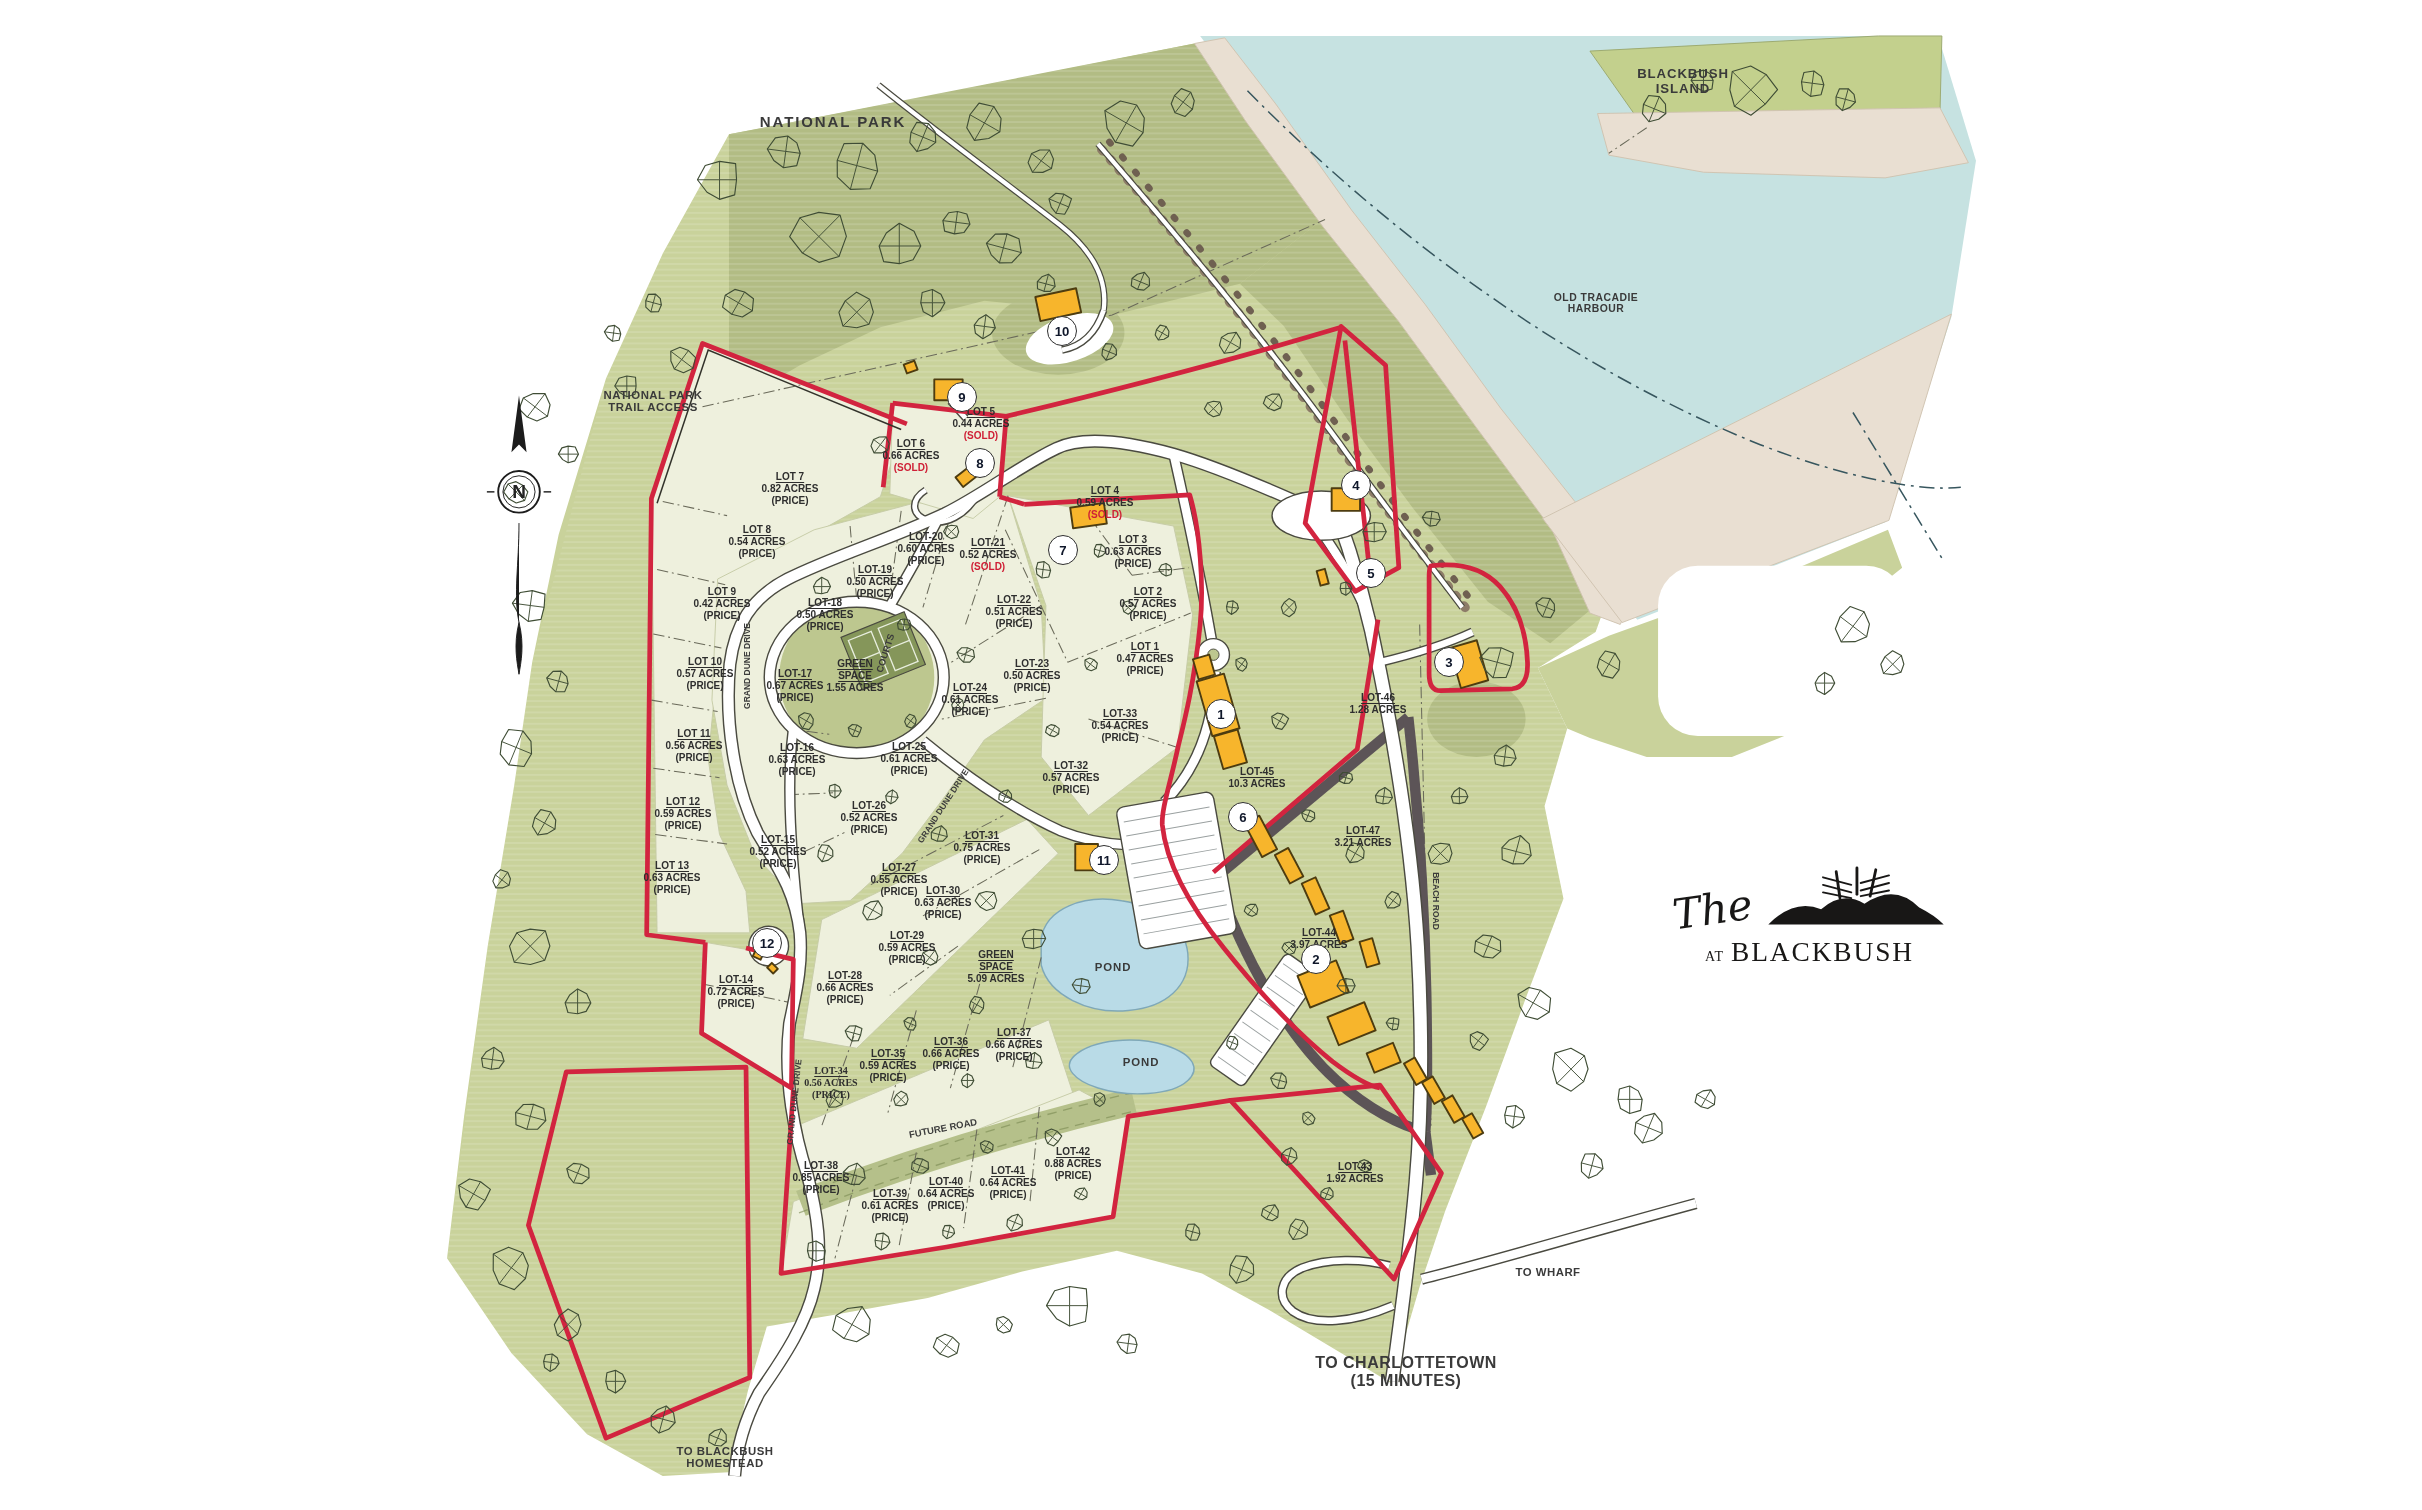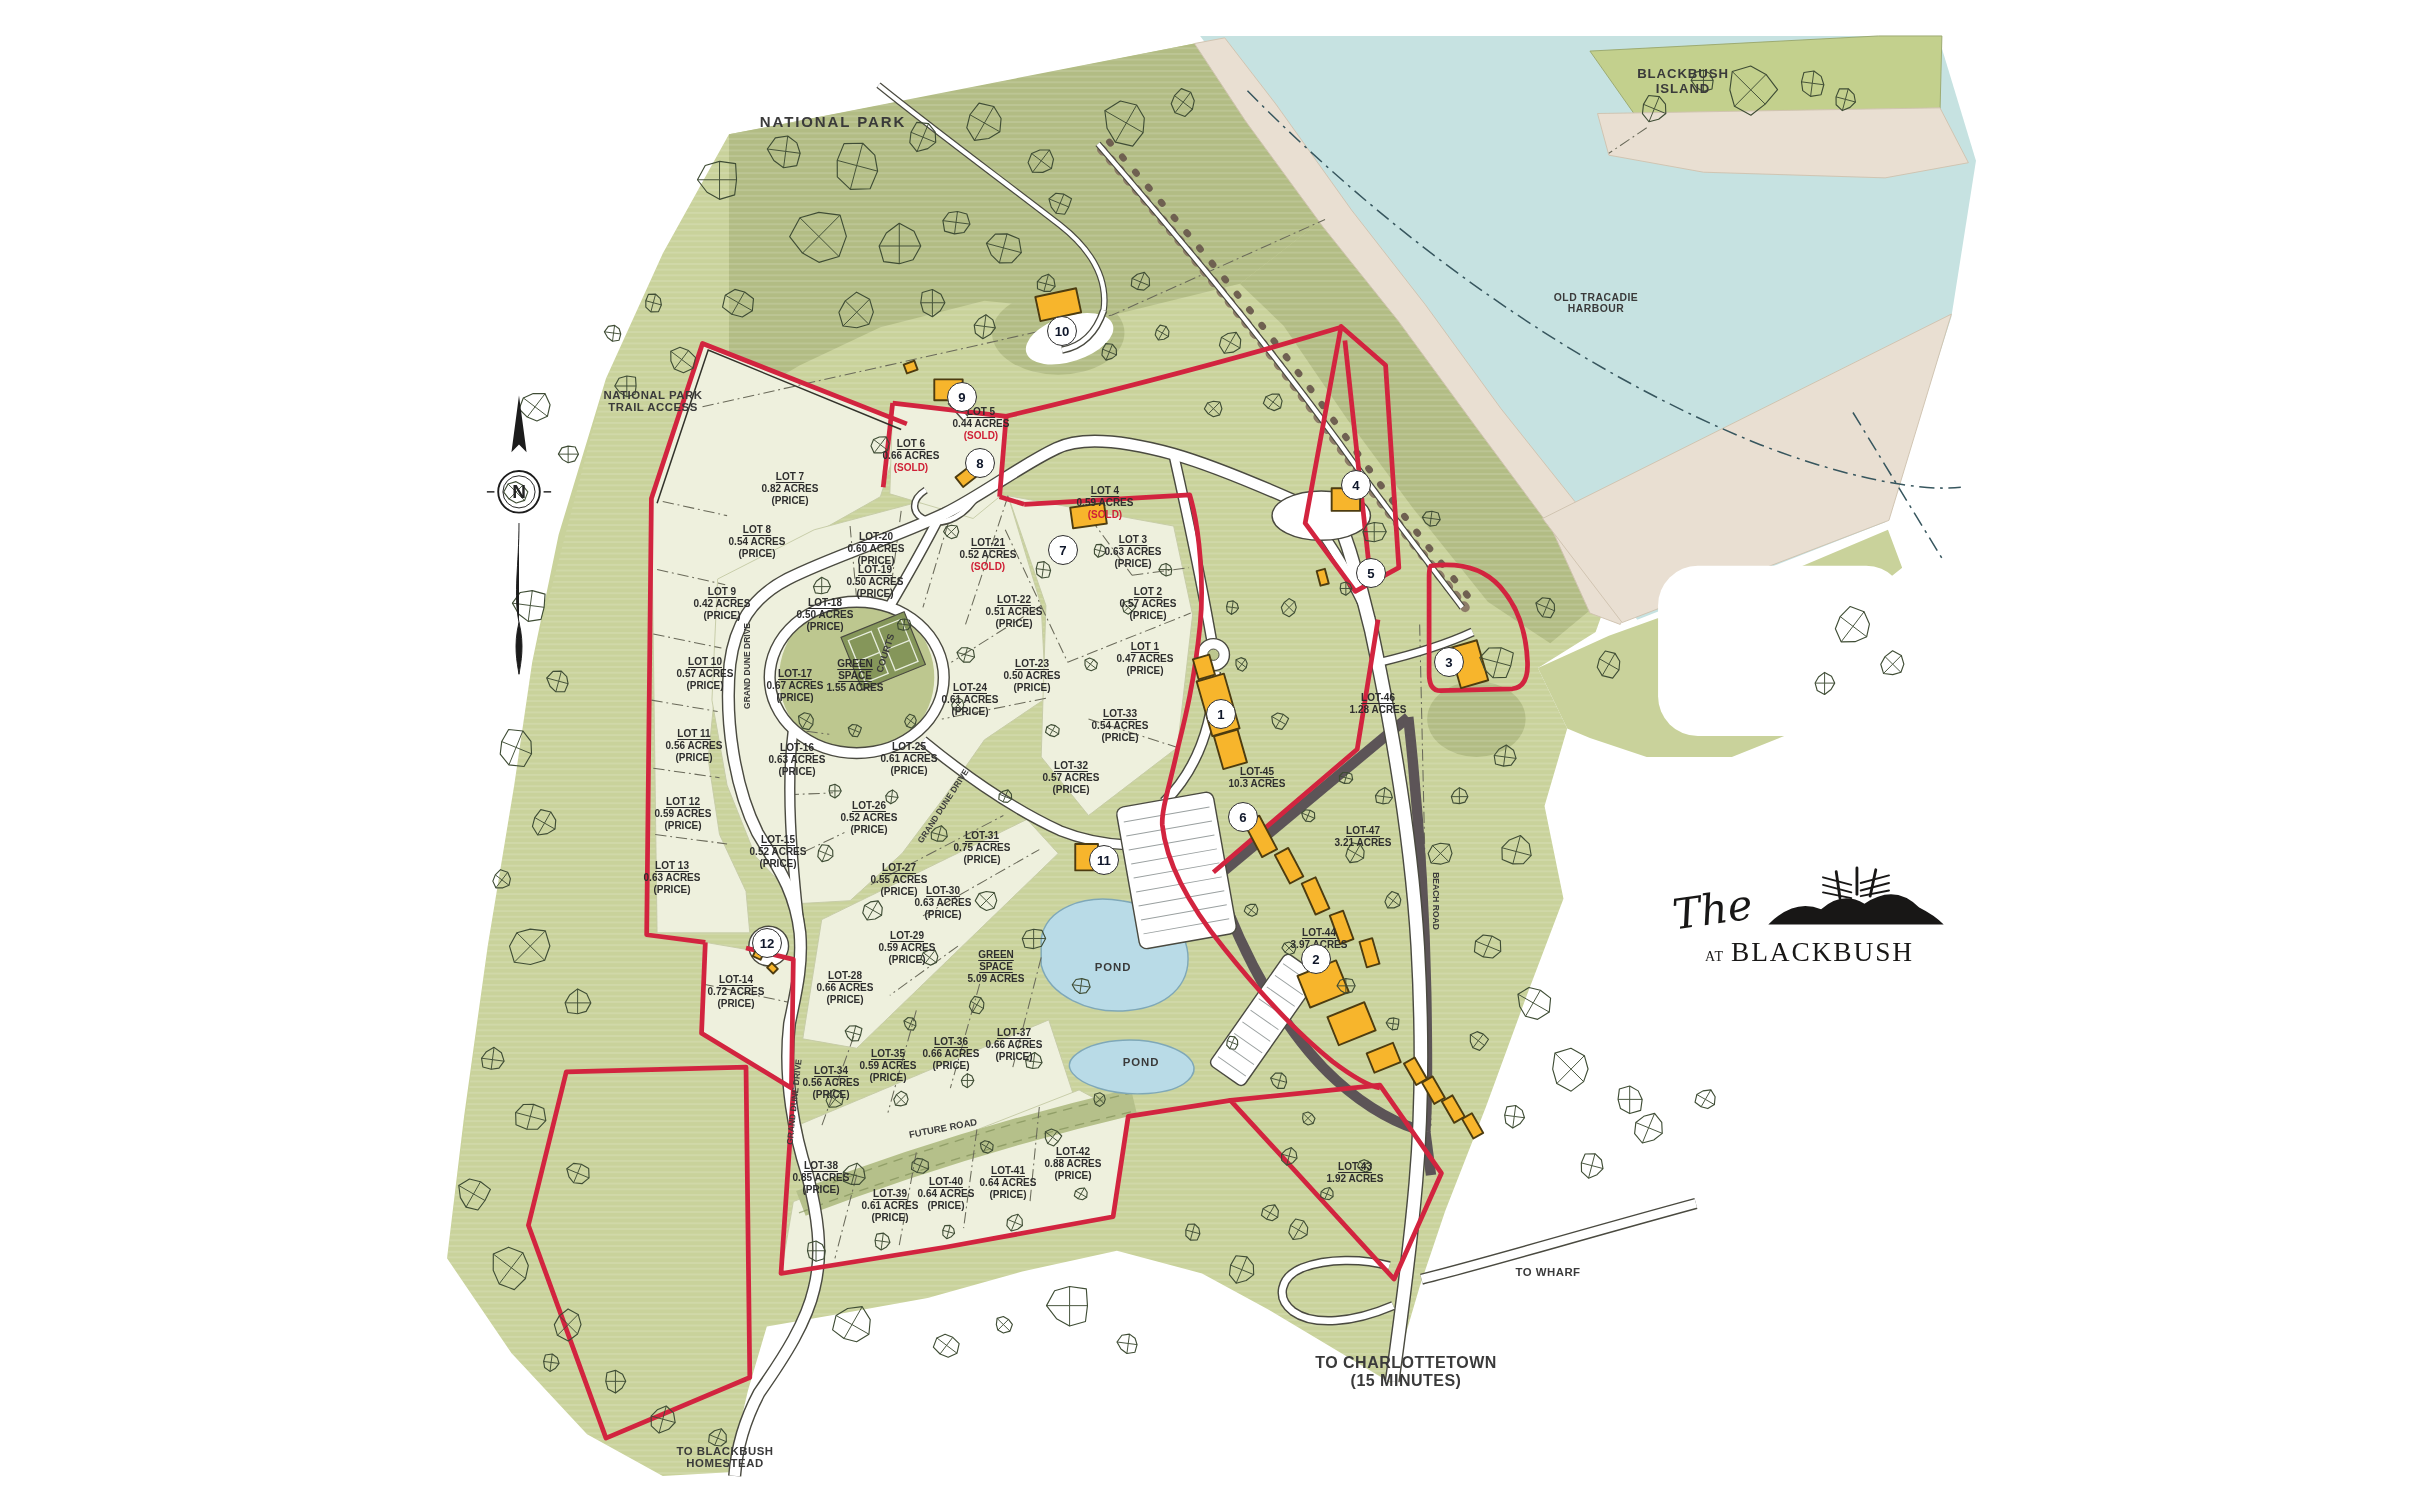--- a/index.html
+++ b/index.html
@@ -1422,21 +1422,21 @@
       <div class="lot-label" style="left: 825px; top: 615px;">
         <div class="lot-id">LOT-18</div>
         <div>0.50 ACRES</div>
         <div>(PRICE)</div>
       </div>
       <div class="lot-label" style="left: 875px; top: 582px;">
         <div class="lot-id">LOT-19</div>
         <div>0.50 ACRES</div>
         <div>(PRICE)</div>
       </div>
-      <div class="lot-label" style="left: 876px; top: 549px;">
+      <div class="lot-label" style="left: 926px; top: 549px;">
         <div class="lot-id">LOT-20</div>
         <div>0.60 ACRES</div>
         <div>(PRICE)</div>
       </div>
       <div class="lot-label" style="left: 988px; top: 555px;">
         <div class="lot-id">LOT-21</div>
         <div>0.52 ACRES</div>
         <div class="sold">(SOLD)</div>
       </div>
       <div class="lot-label" style="left: 1014px; top: 612px;">
@@ -1492,21 +1492,21 @@
       <div class="lot-label" style="left: 1071px; top: 778px;">
         <div class="lot-id">LOT-32</div>
         <div>0.57 ACRES</div>
         <div>(PRICE)</div>
       </div>
       <div class="lot-label" style="left: 1120px; top: 726px;">
         <div class="lot-id">LOT-33</div>
         <div>0.54 ACRES</div>
         <div>(PRICE)</div>
       </div>
-      <div class="lot-label" style="left: 831px; top: 1083px;">
+      <div class="lot-label" style="left: 831px; top: 1083px; font-family: Liberation Serif, serif;">
         <div class="lot-id">LOT-34</div>
         <div>0.56 ACRES</div>
         <div>(PRICE)</div>
       </div>
       <div class="lot-label" style="left: 888px; top: 1066px;">
         <div class="lot-id">LOT-35</div>
         <div>0.59 ACRES</div>
         <div>(PRICE)</div>
       </div>
       <div class="lot-label" style="left: 951px; top: 1054px;">

